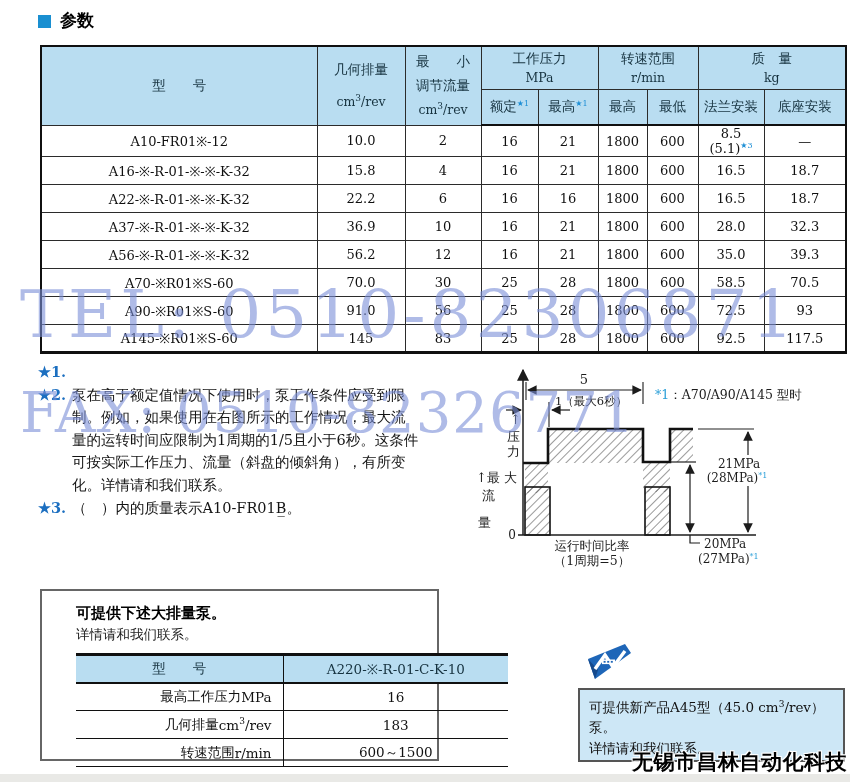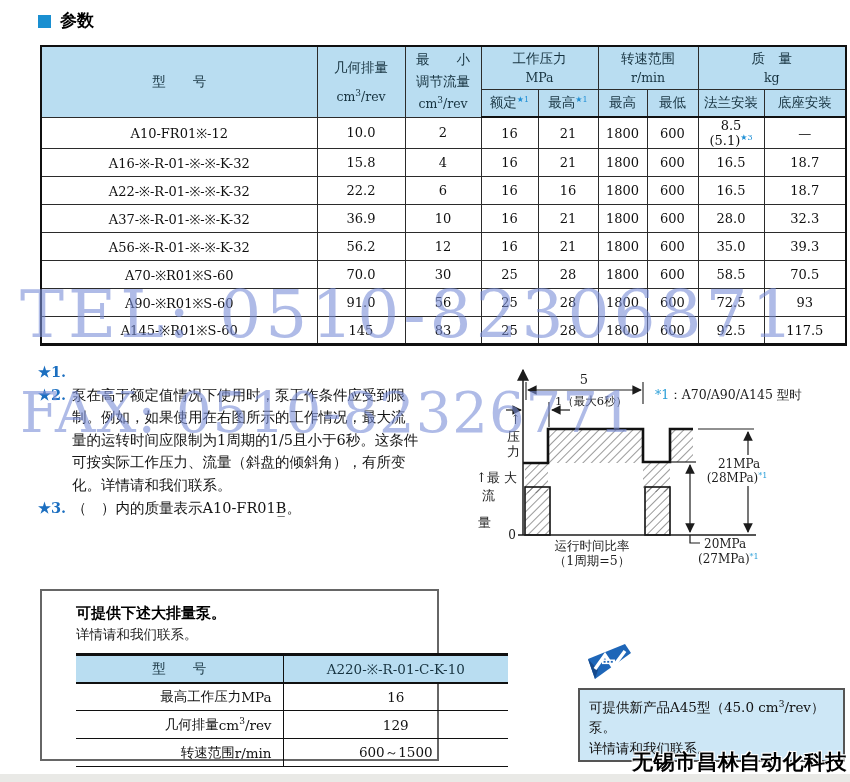--- a/index.html
+++ b/index.html
@@ -14,21 +14,21 @@
     font-family:"DejaVu Sans","Liberation Sans",sans-serif; font-weight:bold; font-size:17px; color:#000; }
   .blue-square { width:13px; height:13px; background:#1a8fd1; margin-top:1px; }
 
   
   .main-table { position:absolute; left:40px; top:45px; width:805px;
     border-collapse:collapse; table-layout:fixed;
     border:2px solid #101010; border-bottom-width:3px; }
   .main-table th, .main-table td { border:1px solid #2b2b2b; padding:0; }
   .main-table thead th { background:#b9ddf1; font-weight:normal; font-size:13.5px; color:#16323f; }
   .main-table .h1 th { height:43px; }
-  .main-table .h2 th { height:28px; border-bottom:2.5px solid #101010; }
+  .main-table .h2 th { height:36px; border-bottom:2.5px solid #101010; }
   .main-table tbody td { height:28px; text-align:center; font-size:13px; color:#101010;
     border-top:1.5px solid #242424; background:#fff; }
   .hdr-stack { display:flex; flex-direction:column; justify-content:space-evenly; align-items:center; height:100%; line-height:1.3; }
   .hdr-center { display:flex; justify-content:center; align-items:center; height:100%; }
   .unit { font-size:12.5px; }
   sup.star { color:#1e8fd5; font-size:8px; vertical-align:super; letter-spacing:0; }
   sup.s3 { font-size:9px; }
 
   
   .wm { position:absolute; left:20px; color:rgba(122,141,215,0.6); white-space:nowrap;
@@ -331,21 +331,21 @@
           </td>
           <td class="bp-value">16</td>
         </tr>
         <tr>
           <td>
             <div class="bp-left">
               <span>几何排量</span>
               <span>cm<sup style="font-size: 9px;">3</sup>/rev</span>
             </div>
           </td>
-          <td class="bp-value">129</td>
+          <td class="bp-value">183</td>
         </tr>
         <tr>
           <td>
             <div class="bp-left">
               <span>转速范围</span>
               <span>r/min</span>
             </div>
           </td>
           <td class="bp-value">600～1500</td>
         </tr>

